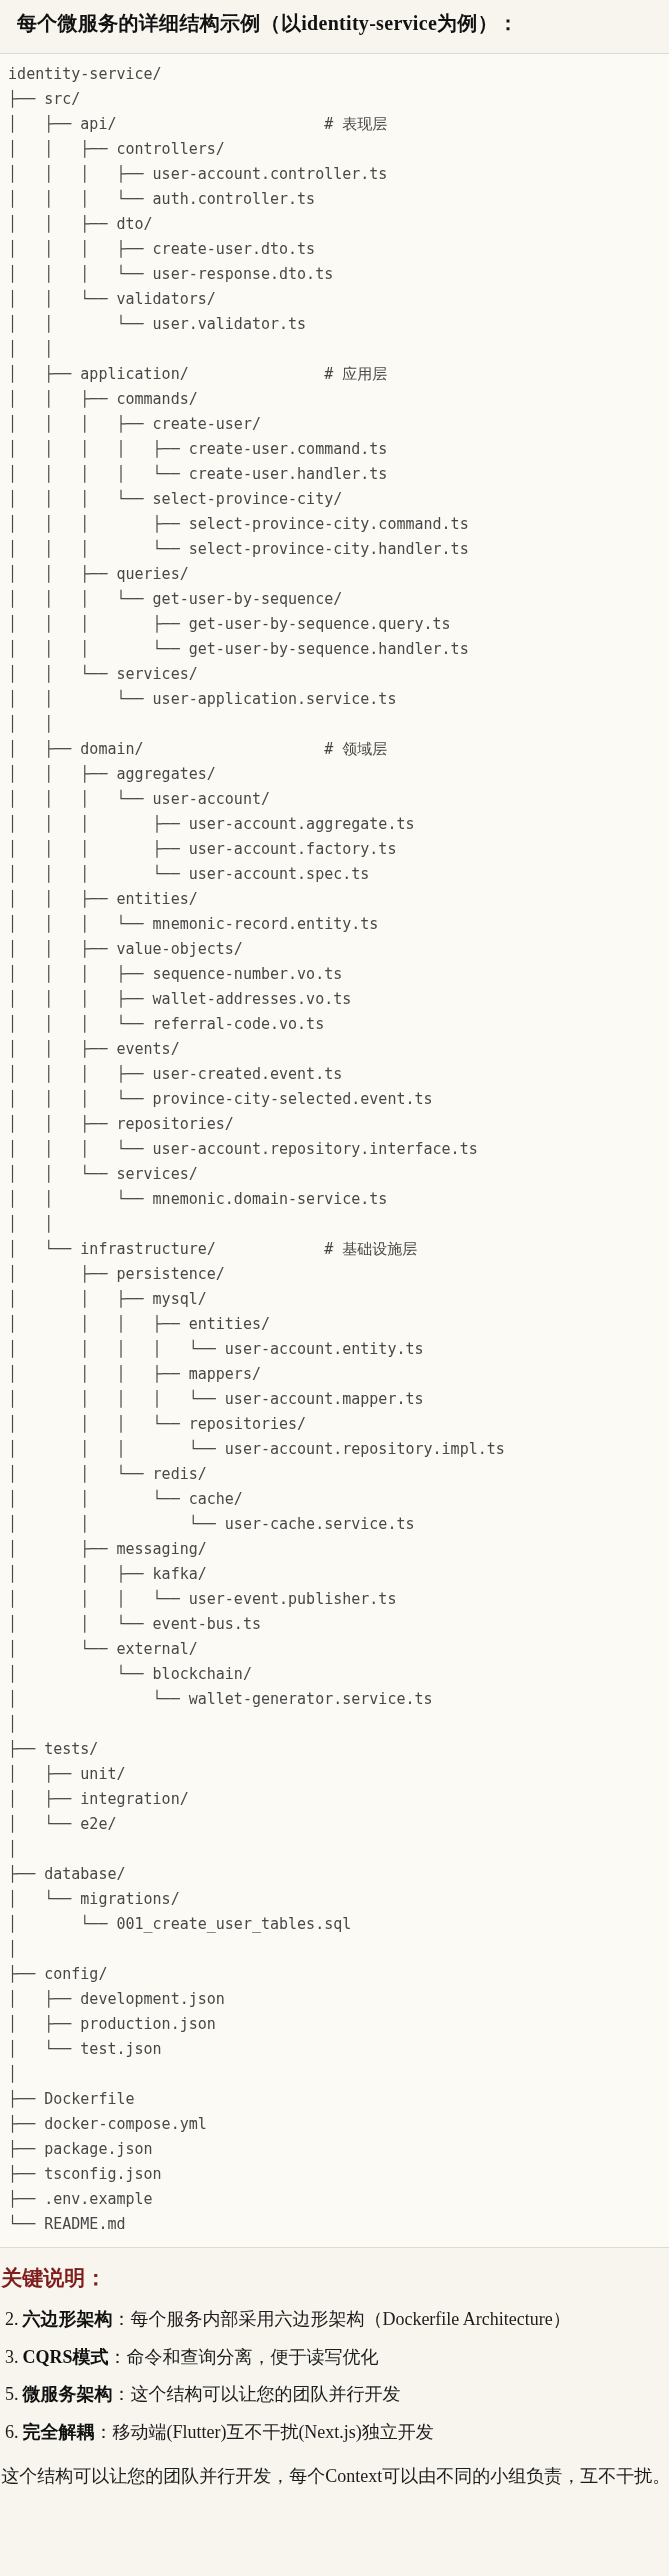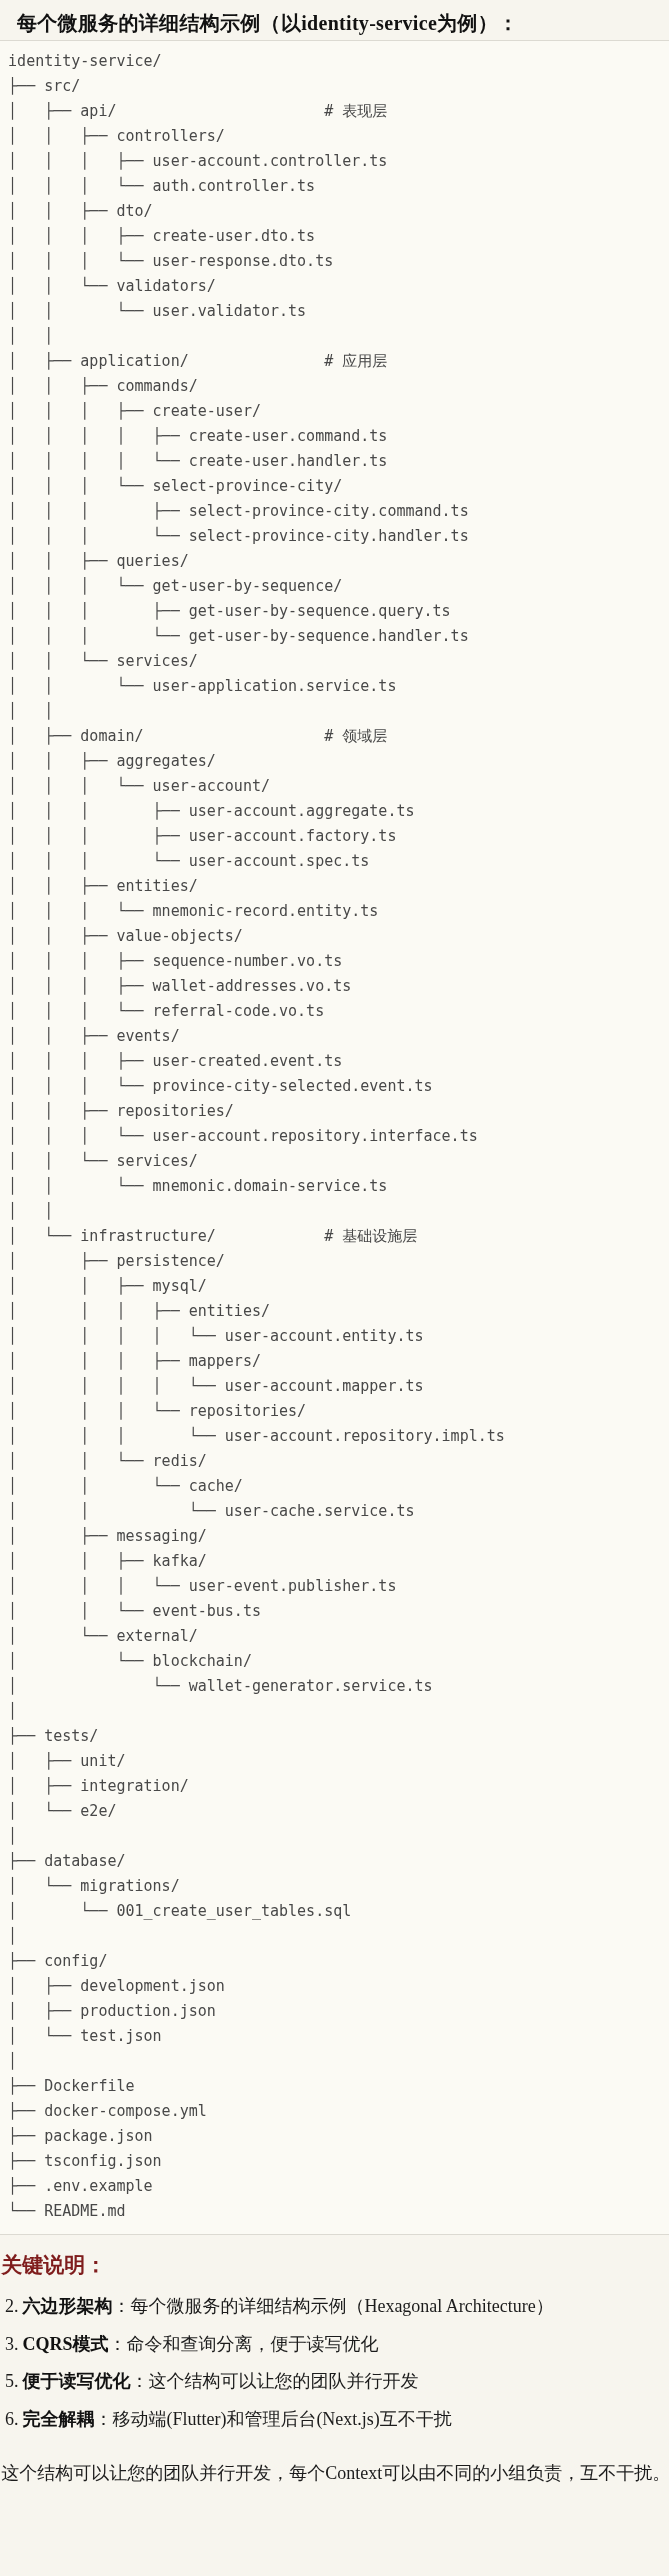--- a/index.html
+++ b/index.html
@@ -16,21 +16,21 @@
   h1.doc-title {
     margin: 0;
     padding: 10px 5px 0 17px;
     font-size: 20px;
     line-height: 27.5px;
     font-weight: bold;
     color: #121212;
     letter-spacing: 0.3px;
   }
   .codeblock {
-    margin-top: 2px;
+    margin-top: 15px;
     background: #fbfaf4;
     border-top: 0.6px solid #dcdad2;
     border-bottom: 0.6px solid #dcdad2;
     padding: 8.8px 10px 10px 8.1px;
   }
   .codeblock pre {
     margin: 0;
     font-family: "DejaVu Sans Mono", monospace;
     font-size: 15px;
     line-height: 25px;
@@ -55,21 +55,21 @@
   ol.notes-list li {
     font-size: 18px;
     line-height: 22.5px;
     margin-bottom: 15px;
     white-space: nowrap;
     color: #1c1c1c;
   }
   ol.notes-list .num { margin-right: 3.8px; }
   ol.notes-list .term { font-weight: bold; color: #111; }
   p.closing {
-    margin: 31px 0 0 0;
+    margin: 21px 0 0 0;
     font-size: 18px;
     line-height: 25px;
     white-space: nowrap;
     color: #1c1c1c;
   }
 </style>
 </head>
 <body>
 
 <div class="page">
@@ -164,27 +164,27 @@
 ├── tsconfig.json
 ├── .env.example
 └── README.md</pre>
   </div>
 
   <section class="notes">
     <h2 class="notes-heading">关键说明：</h2>
 
     <ol class="notes-list" id="notes-list">
 
-  <li><span class="num">2.</span><span class="term">六边形架构</span><span class="desc">：每个微服务的详细结构示例（Hexagonal Architecture）</span></li>
+  <li><span class="num">2.</span><span class="term">六边形架构</span><span class="desc">：每个服务内部采用六边形架构（Dockerfile Architecture）</span></li>
 
   <li><span class="num">3.</span><span class="term">CQRS模式</span><span class="desc">：命令和查询分离，便于读写优化</span></li>
 
 
-  <li><span class="num">5.</span><span class="term">便于读写优化</span><span class="desc">：这个结构可以让您的团队并行开发</span></li>
+  <li><span class="num">5.</span><span class="term">微服务架构</span><span class="desc">：这个结构可以让您的团队并行开发</span></li>
 
-  <li><span class="num">6.</span><span class="term">完全解耦</span><span class="desc">：移动端(Flutter)和管理后台(Next.js)互不干扰</span></li>
+  <li><span class="num">6.</span><span class="term">完全解耦</span><span class="desc">：移动端(Flutter)互不干扰(Next.js)独立开发</span></li>
 </ol>
 
     <p class="closing">这个结构可以让您的团队并行开发，每个Context可以由不同的小组负责，互不干扰。</p>
   </section>
 
 </div>
 
 
 </body></html>

